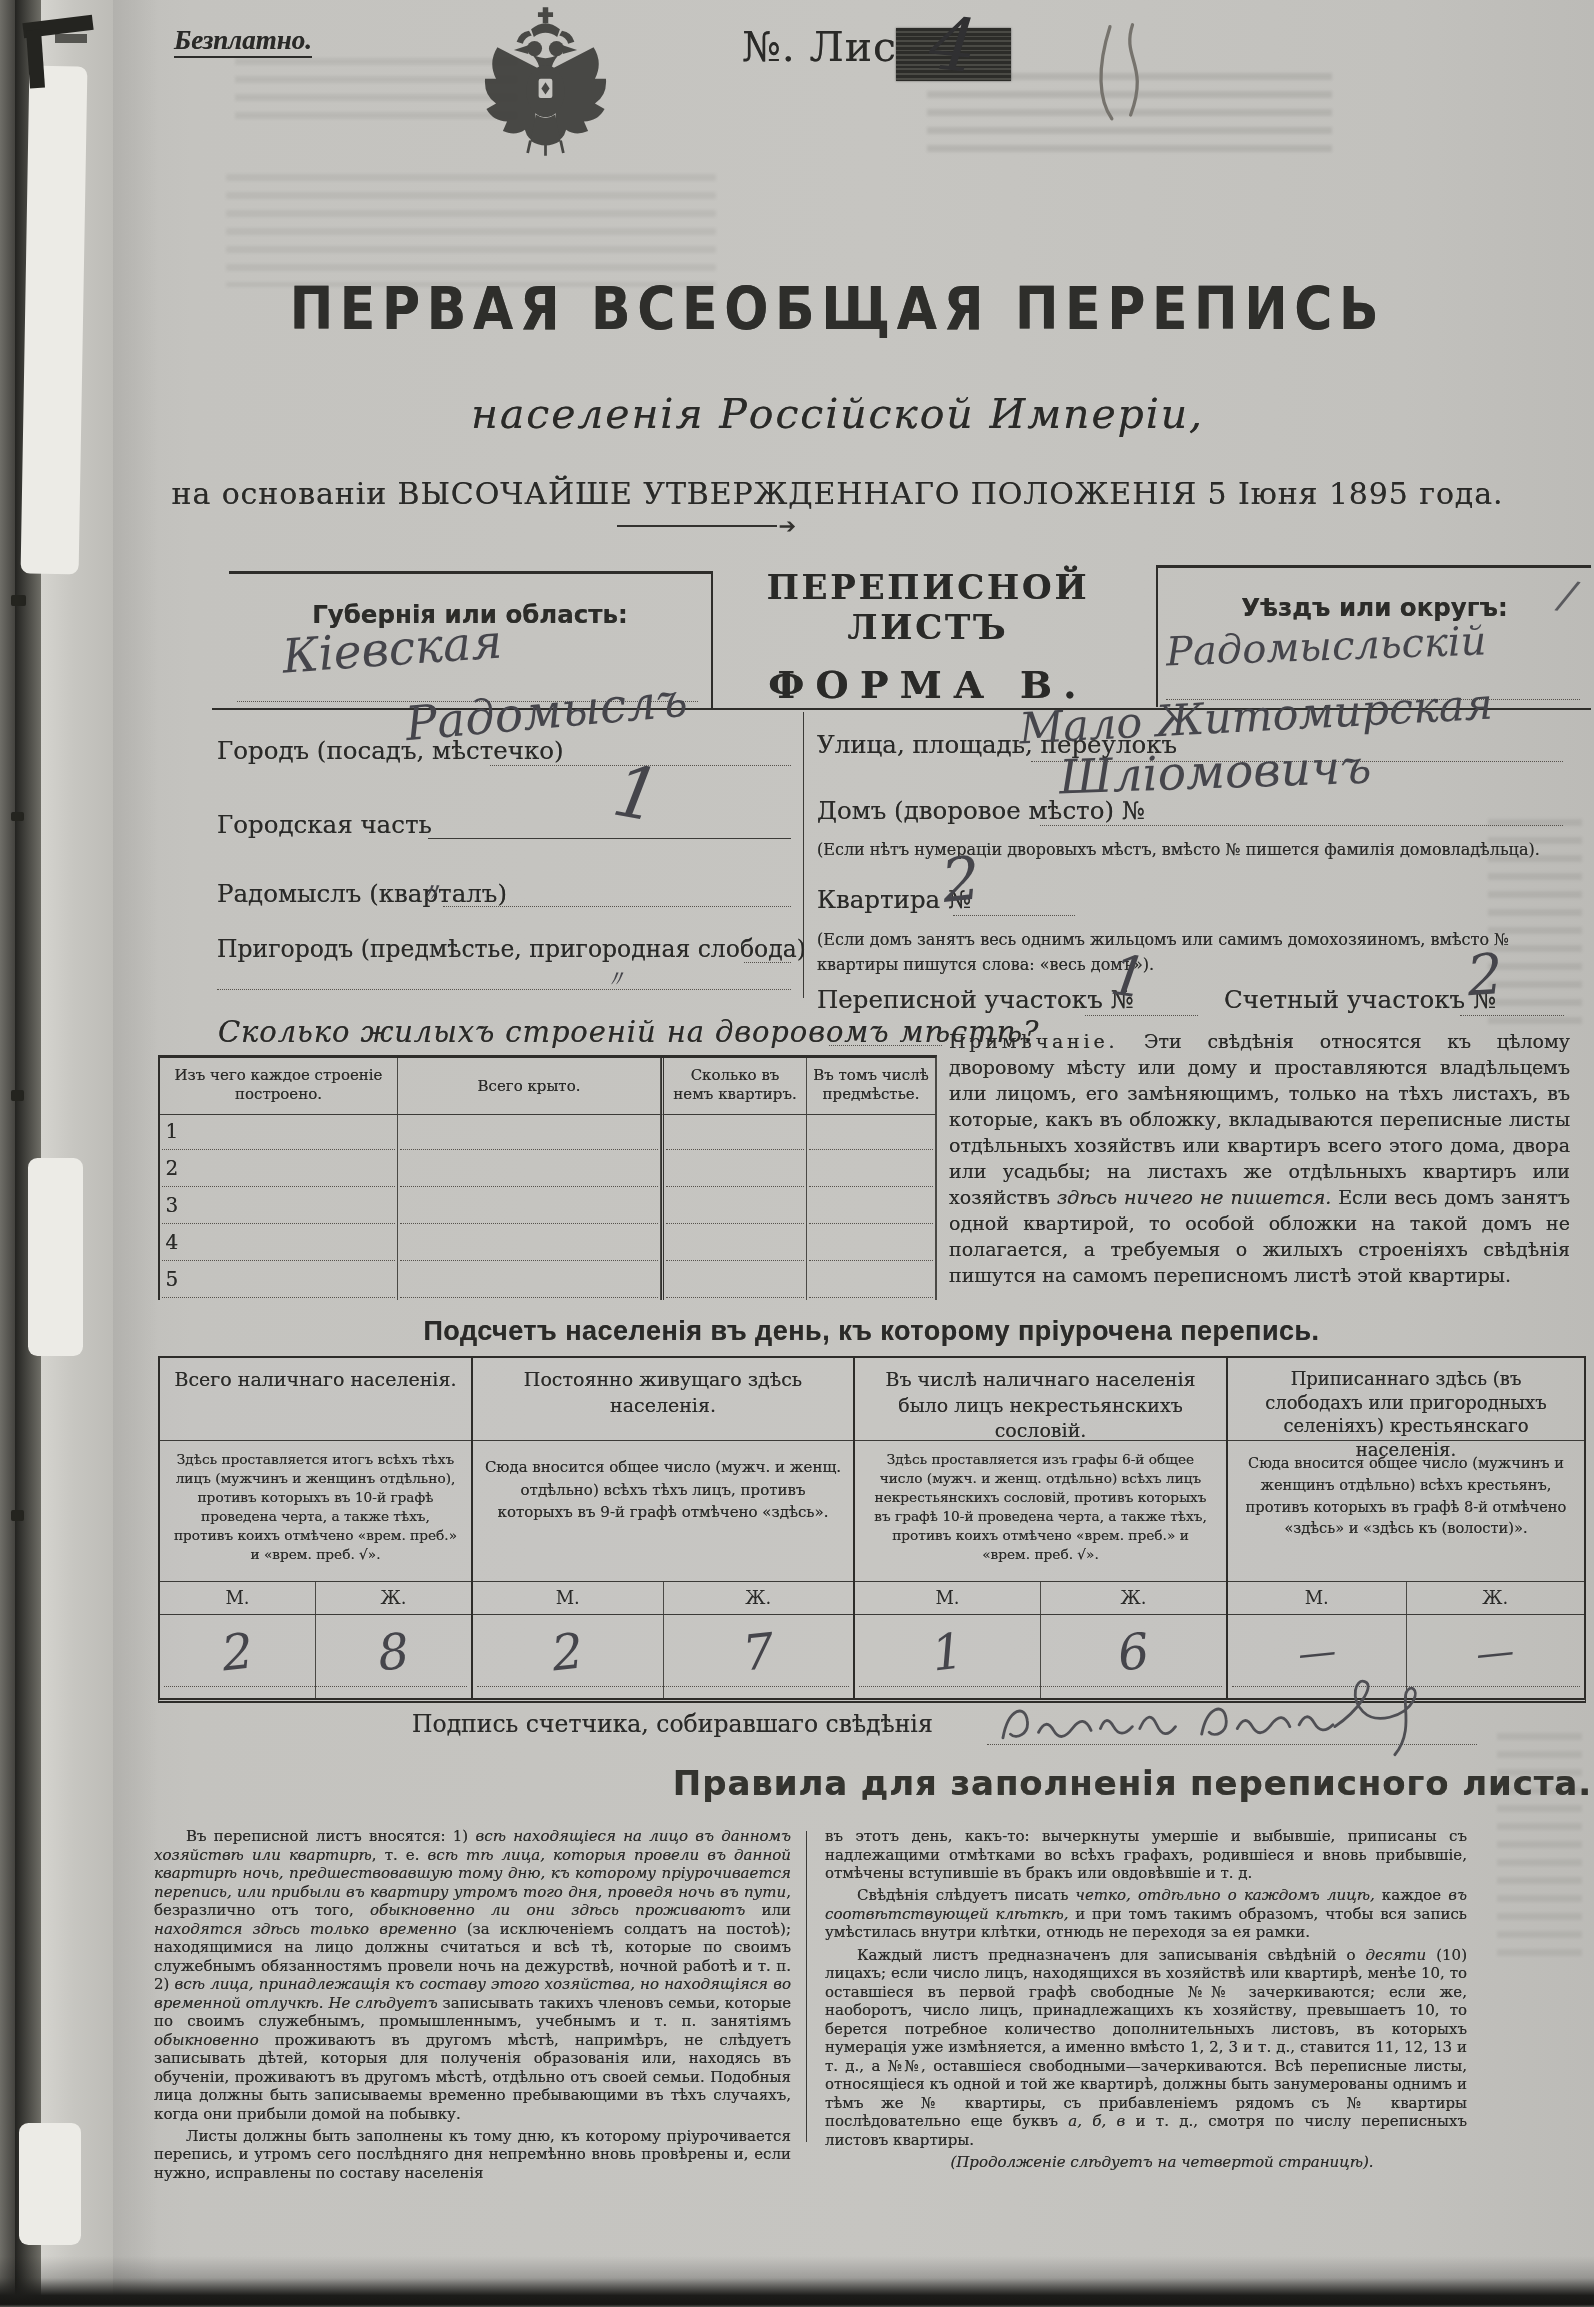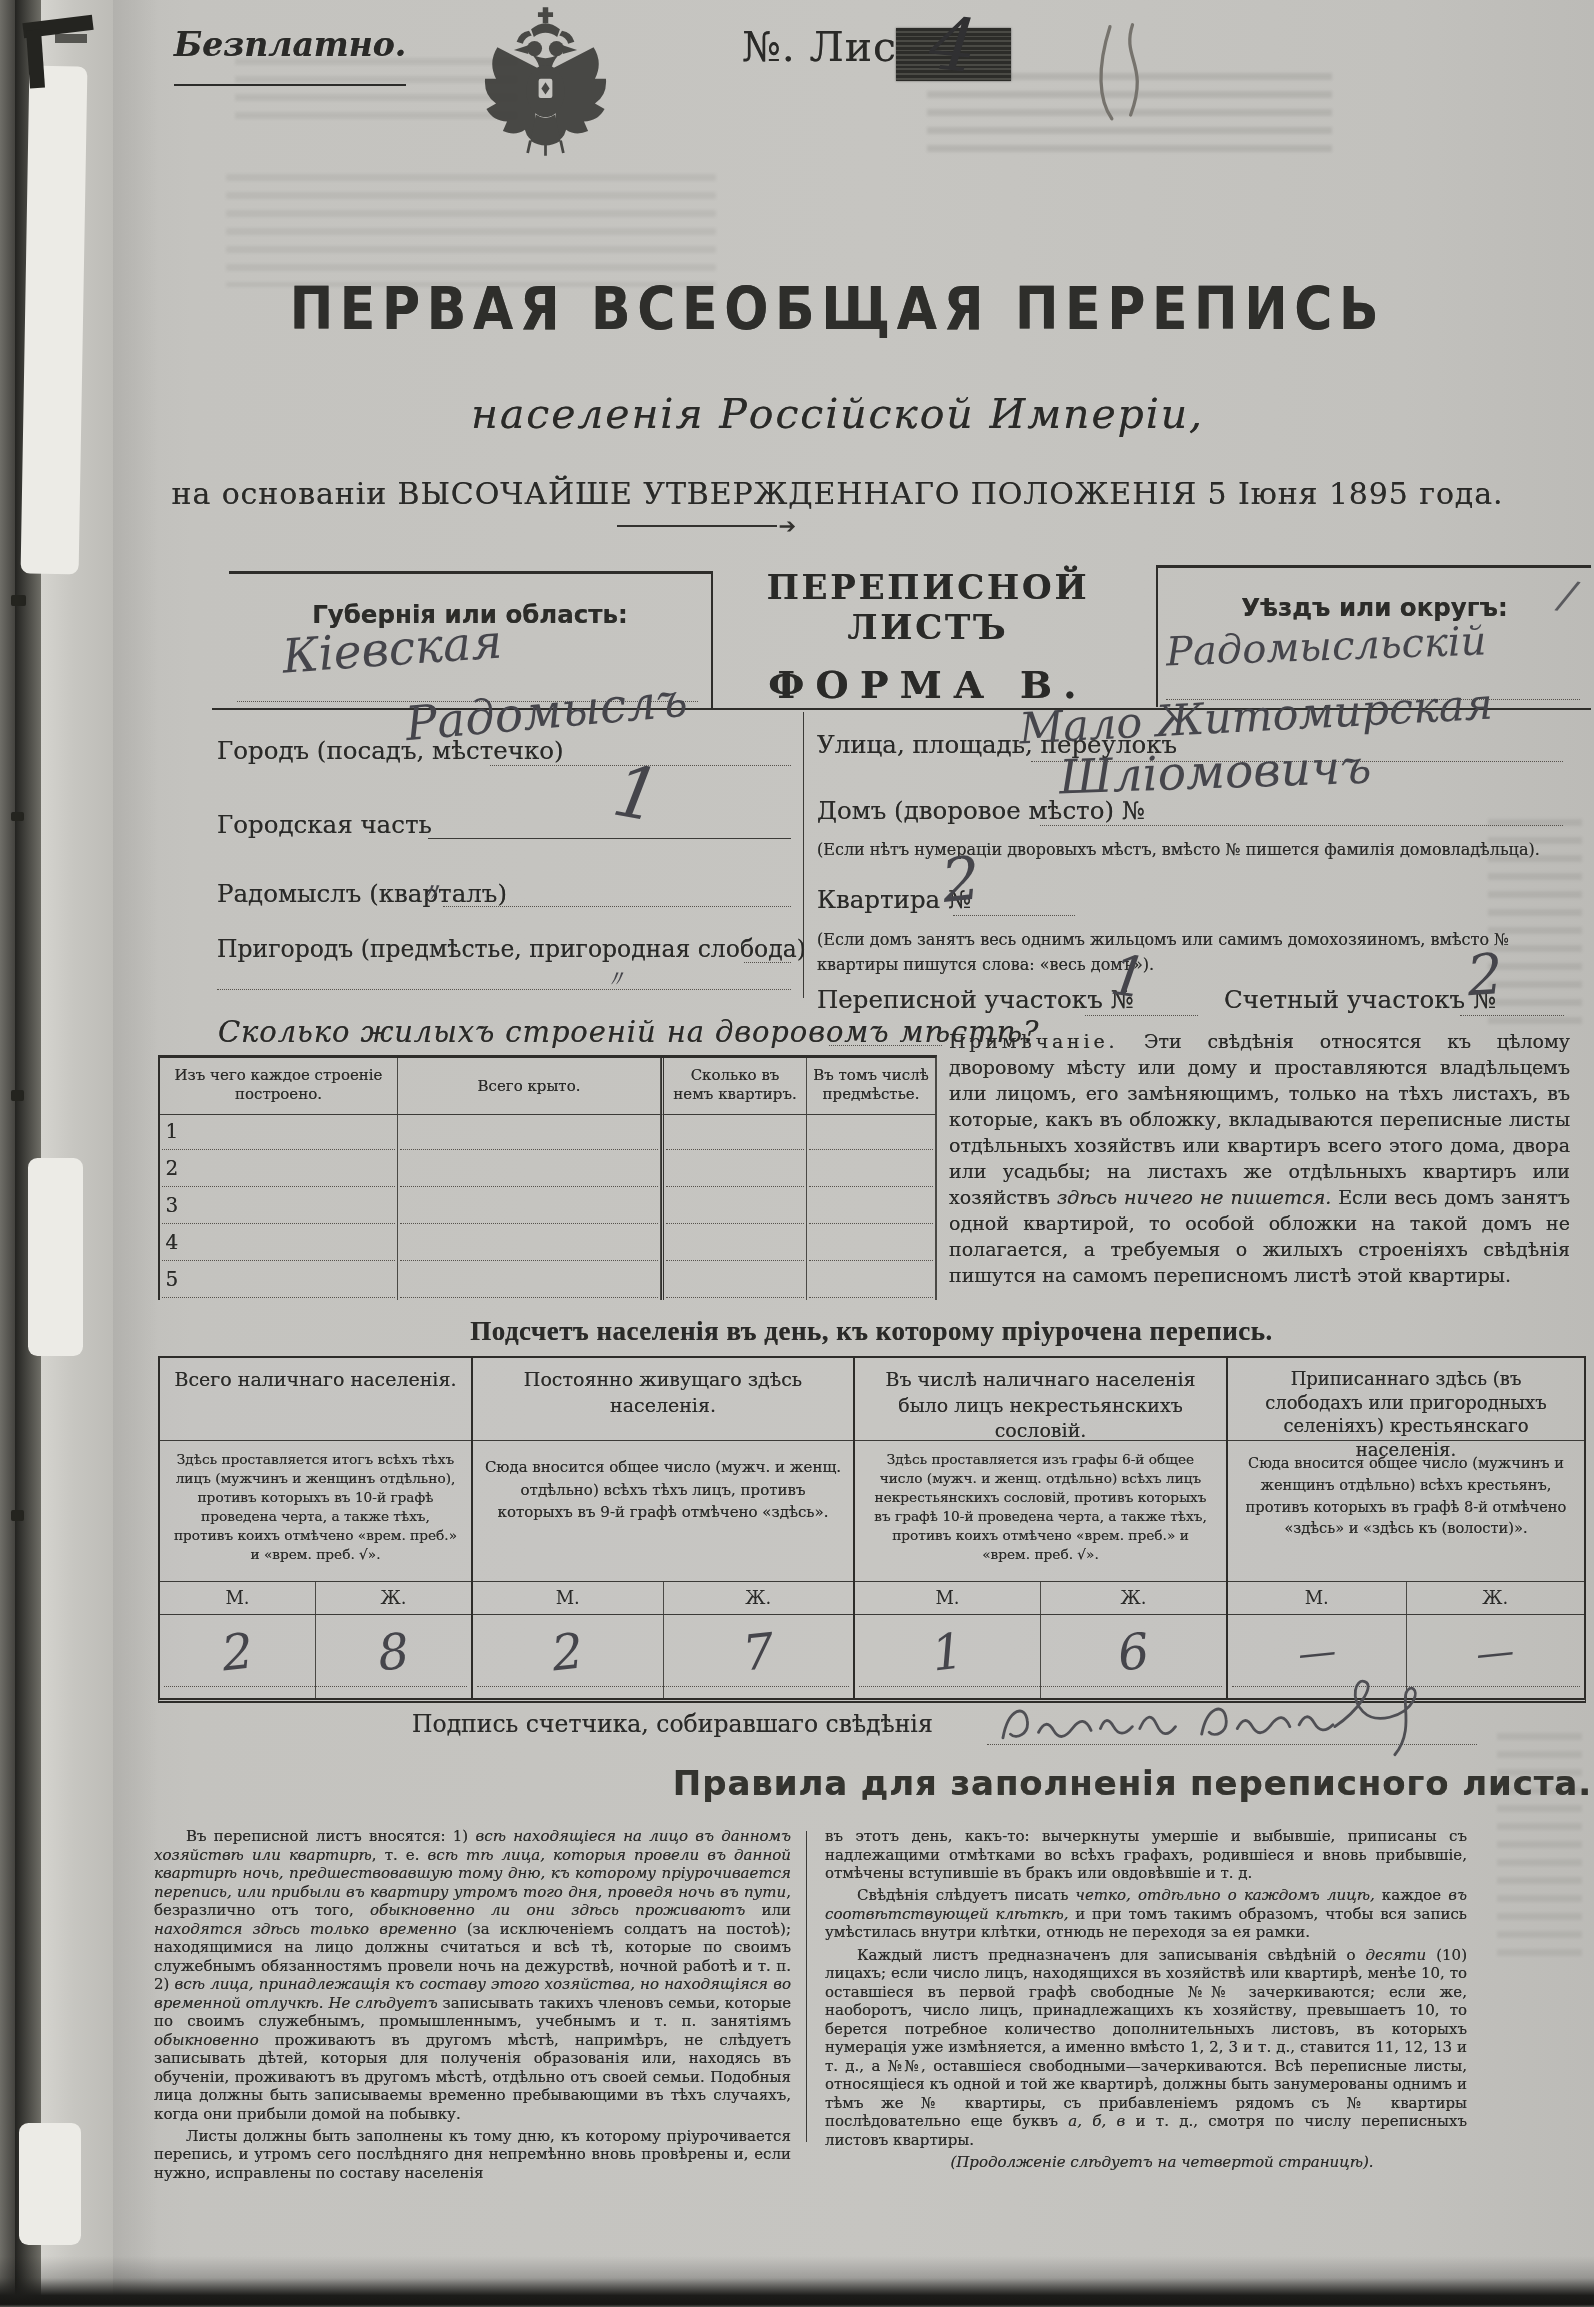--- a/index.html
+++ b/index.html
@@ -19,21 +19,21 @@
   .edge-mid{left:15px;top:0;width:26px;height:2308px;background:linear-gradient(90deg,#232320,#6f6e67);}
   .edge-band{left:41px;top:0;width:72px;height:2308px;background:linear-gradient(90deg,#d5d4cf,#c7c6c1 45%,#bdbcb7);}
   .edge-shadow{left:113px;top:0;width:45px;height:2308px;background:linear-gradient(90deg,#b2b1ad,rgba(178,177,173,0));}
   .tear{background:#ecebe6;border-radius:9.4px;}
   .tick{background:#24241f;border-radius:1.9px;}
   .smudge{opacity:.14;filter:blur(1.7px);background:repeating-linear-gradient(180deg,#5a5a55 0 6.6px,transparent 6.6px 18px);}
   .bottom-shade{left:0;top:2256px;width:1594px;height:52px;
       background:linear-gradient(180deg,rgba(0,0,0,0) 0,rgba(0,0,0,.20) 42%,#1c1c1a 76%,#161614 93%,#6f6f6a 100%);}
   .clamp{background:#242420;}
   
-  .free{font-size:33px;font-style:italic;font-weight:bold;border-bottom:2.8px solid #2c2c2a;padding-bottom:20px;}
+  .free{font-size:27px;font-style:italic;font-weight:bold;border-bottom:2.8px solid #2c2c2a;padding-bottom:0;font-family:Liberation Serif, serif;}
   .sheetno{font-size:41px;letter-spacing:0.9px;}
   .nobox{background:repeating-linear-gradient(180deg,#2c2c29 0 2.8px,#4a4a45 2.8px 4.7px);box-shadow:0 0 1.9px rgba(0,0,0,.5);}
   .t1{font-family:"DejaVu Sans",sans-serif;font-weight:bold;font-size:52px;letter-spacing:6.6px;transform:scaleY(1.12);color:#2e2e2b;}
   .t2{font-size:41px;letter-spacing:1.9px;}
   .t3{font-size:30px;letter-spacing:0.9px;}
   .arrowline{border-top:2.8px solid #33322f;}
   .fieldbox-l{border-top:3.8px solid #2e2d2a;border-right:2.8px solid #2e2d2a;}
   .fieldbox-r{border-top:3.8px solid #2e2d2a;border-left:2.8px solid #2e2d2a;}
   .boxlabel{font-family:"DejaVu Sans",sans-serif;font-weight:bold;font-size:24.5px;color:#2c2c29;}
   .formt1{font-weight:bold;font-size:34px;letter-spacing:2.8px;}
@@ -47,21 +47,21 @@
   .btable{display:grid;grid-template-columns:238px 263px 146px 129px;
           border-top:3.8px solid #2e2d2a;border-left:2.8px solid #2e2d2a;border-right:0.9px solid #4a4945;}
   .bth{font-size:15px;line-height:19px;text-align:center;padding:7.5px 5.6px 5.6px;border-bottom:1.9px solid #3b3a37;
        border-right:0.9px solid #4a4945;height:43px;}
   .btc{border-right:0.9px solid #4a4945;height:37px;position:relative;}
   .btc .dot{position:absolute;left:1.9px;right:1.9px;bottom:1.9px;}
   .dbl{border-left:3.8px double #33322f;}
   .rownum{position:absolute;left:5.6px;top:3.8px;font-size:20px;}
   .note{font-size:19px;line-height:26px;}
   
-  .ct-title{font-family:Liberation Serif, serif;font-weight:bold;font-size:27px;letter-spacing:0.5px;}
+  .ct-title{font-family:Liberation Sans, sans-serif;font-weight:bold;font-size:27px;letter-spacing:0.5px;}
   .ctable{display:flex;border:2.8px solid #2d2c29;border-bottom:5.6px double #2d2c29;background:rgba(255,255,255,.03);}
   .cgroup{display:flex;flex-direction:column;}
   .cgroup + .cgroup{border-left:2.8px solid #2d2c29;}
   .ghead{height:83px;border-bottom:1.9px solid #3b3a37;font-size:19px;line-height:25.4px;text-align:center;padding:9.4px 13px 0;box-sizing:border-box;}
   .gdesc{height:141px;border-bottom:1.9px solid #3b3a37;font-size:13.7px;line-height:19px;text-align:center;padding:8.5px 11.3px 0;box-sizing:border-box;}
   .gmz{display:flex;height:32px;border-bottom:1.9px solid #3b3a37;}
   .gmz div{flex:1;text-align:center;font-size:18px;line-height:32px;}
   .gmz div:first-child{border-right:0.9px solid #4a4945;}
   .gvals{display:flex;height:83px;position:relative;}
   .gvals .cell{flex:1;text-align:center;}

